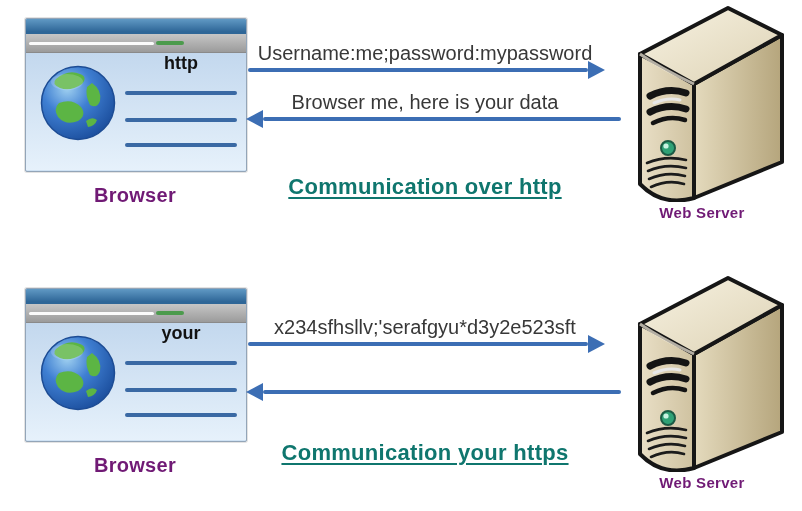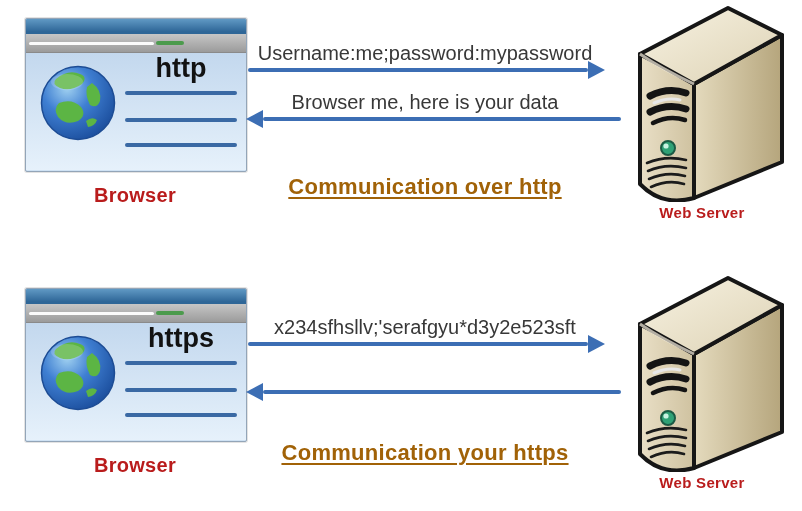--- a/index.html
+++ b/index.html
@@ -11,30 +11,30 @@
   .browser{position:absolute;left:25px;width:220px;height:152px;border:1px solid #93a5b8;
     border-radius:2px;overflow:hidden;background:#cfe2f4;box-shadow:0 0 0 1px #e3e3e3;}
   .titlebar{height:15px;background:linear-gradient(180deg,#6099c4,#2e6697 85%);}
   .toolbar{position:relative;height:18px;background:linear-gradient(180deg,#c6c6c6,#9b9b9b);
     border-bottom:1px solid #8a8a8a;}
   .wline{position:absolute;left:3px;top:8px;height:3px;width:57%;background:#fbfbfb;border-radius:2px;}
   .gline{position:absolute;left:59%;top:7px;height:4px;width:13%;background:#4c9b4d;border-radius:2px;}
   .bbody{position:relative;height:117px;background:linear-gradient(180deg,#c3d8ee,#e6f1fb);}
   .globe{position:absolute;left:13px;top:11px;width:78px;height:78px;}
   .proto{position:absolute;left:96px;top:0;width:118px;text-align:center;
-    font-size:27px;font-weight:600;color:#121212;}
+    font-size:18px;font-weight:600;color:#121212;}
   .bline{position:absolute;left:99px;width:112px;height:4px;background:#3a69a4;border-radius:2px;}
   .bline.l1{top:38px}.bline.l2{top:65px}.bline.l3{top:90px}
   
-  .caption{position:absolute;text-align:center;color:#b91c1c;font-size:20px;font-weight:600;letter-spacing:.3px;}
+  .caption{position:absolute;text-align:center;color:#701a75;font-size:20px;font-weight:600;letter-spacing:.3px;}
   .browser-caption{left:25px;width:220px;}
   .server-caption{left:602px;width:200px;font-size:15px;}
   .msg{position:absolute;left:250px;width:350px;text-align:center;font-size:20px;color:#383838;}
   .heading{position:absolute;left:250px;width:350px;text-align:center;font-size:22px;font-weight:700;
-    color:#a16207;text-decoration:underline;text-underline-offset:3px;letter-spacing:.3px;}
+    color:#0f766e;text-decoration:underline;text-underline-offset:3px;letter-spacing:.3px;}
   
   .aline{position:absolute;height:4px;background:#3c6eb4;border-radius:2px;}
   .ahead-r{position:absolute;width:0;height:0;border-top:9px solid transparent;
     border-bottom:9px solid transparent;border-left:17px solid #3c6eb4;}
   .ahead-l{position:absolute;width:0;height:0;border-top:9px solid transparent;
     border-bottom:9px solid transparent;border-right:17px solid #3c6eb4;}
   
   .server-svg{position:absolute;left:616px;width:172px;height:200px;}
 </style>
 </head>
@@ -123,21 +123,21 @@
     </div>
     <div class="bbody">
       <svg class="globe" viewBox="0 0 78 78">
         <circle cx="39" cy="39" r="36.5" fill="url(#gsea)" stroke="#1d4c94" stroke-width="1.5"></circle>
         <path d="M17,15 Q29,5 41,10 Q49,13 43,20 Q31,28 21,24 Q12,20 17,15 Z" fill="#5cb544"></path>
         <path d="M53,19 Q63,26 61,37 Q58,45 51,41 Q46,31 48,23 Z" fill="#5cb544"></path>
         <path d="M20,39 Q33,34 42,43 Q48,51 39,57 Q27,62 19,53 Q14,45 20,39 Z" fill="#5cb544"></path>
         <path d="M47,57 Q53,52 58,56 Q56,62 49,63 Z" fill="#5cb544"></path>
         <ellipse cx="28" cy="18" rx="16" ry="8" fill="#ffffff" opacity="0.18"></ellipse>
       </svg>
-      <div class="proto">https</div>
+      <div class="proto">your</div>
       <div class="bline l1"></div>
       <div class="bline l2"></div>
       <div class="bline l3"></div>
     </div>
   </div>
   <div class="caption browser-caption" style="top:454px">Browser</div>
 
   <div class="msg" style="top:316px">x234sfhsllv;'serafgyu*d3y2e523sft</div>
   <div class="aline" style="left:248px;top:342px;width:340px"></div>
   <div class="ahead-r" style="left:588px;top:335px"></div>

